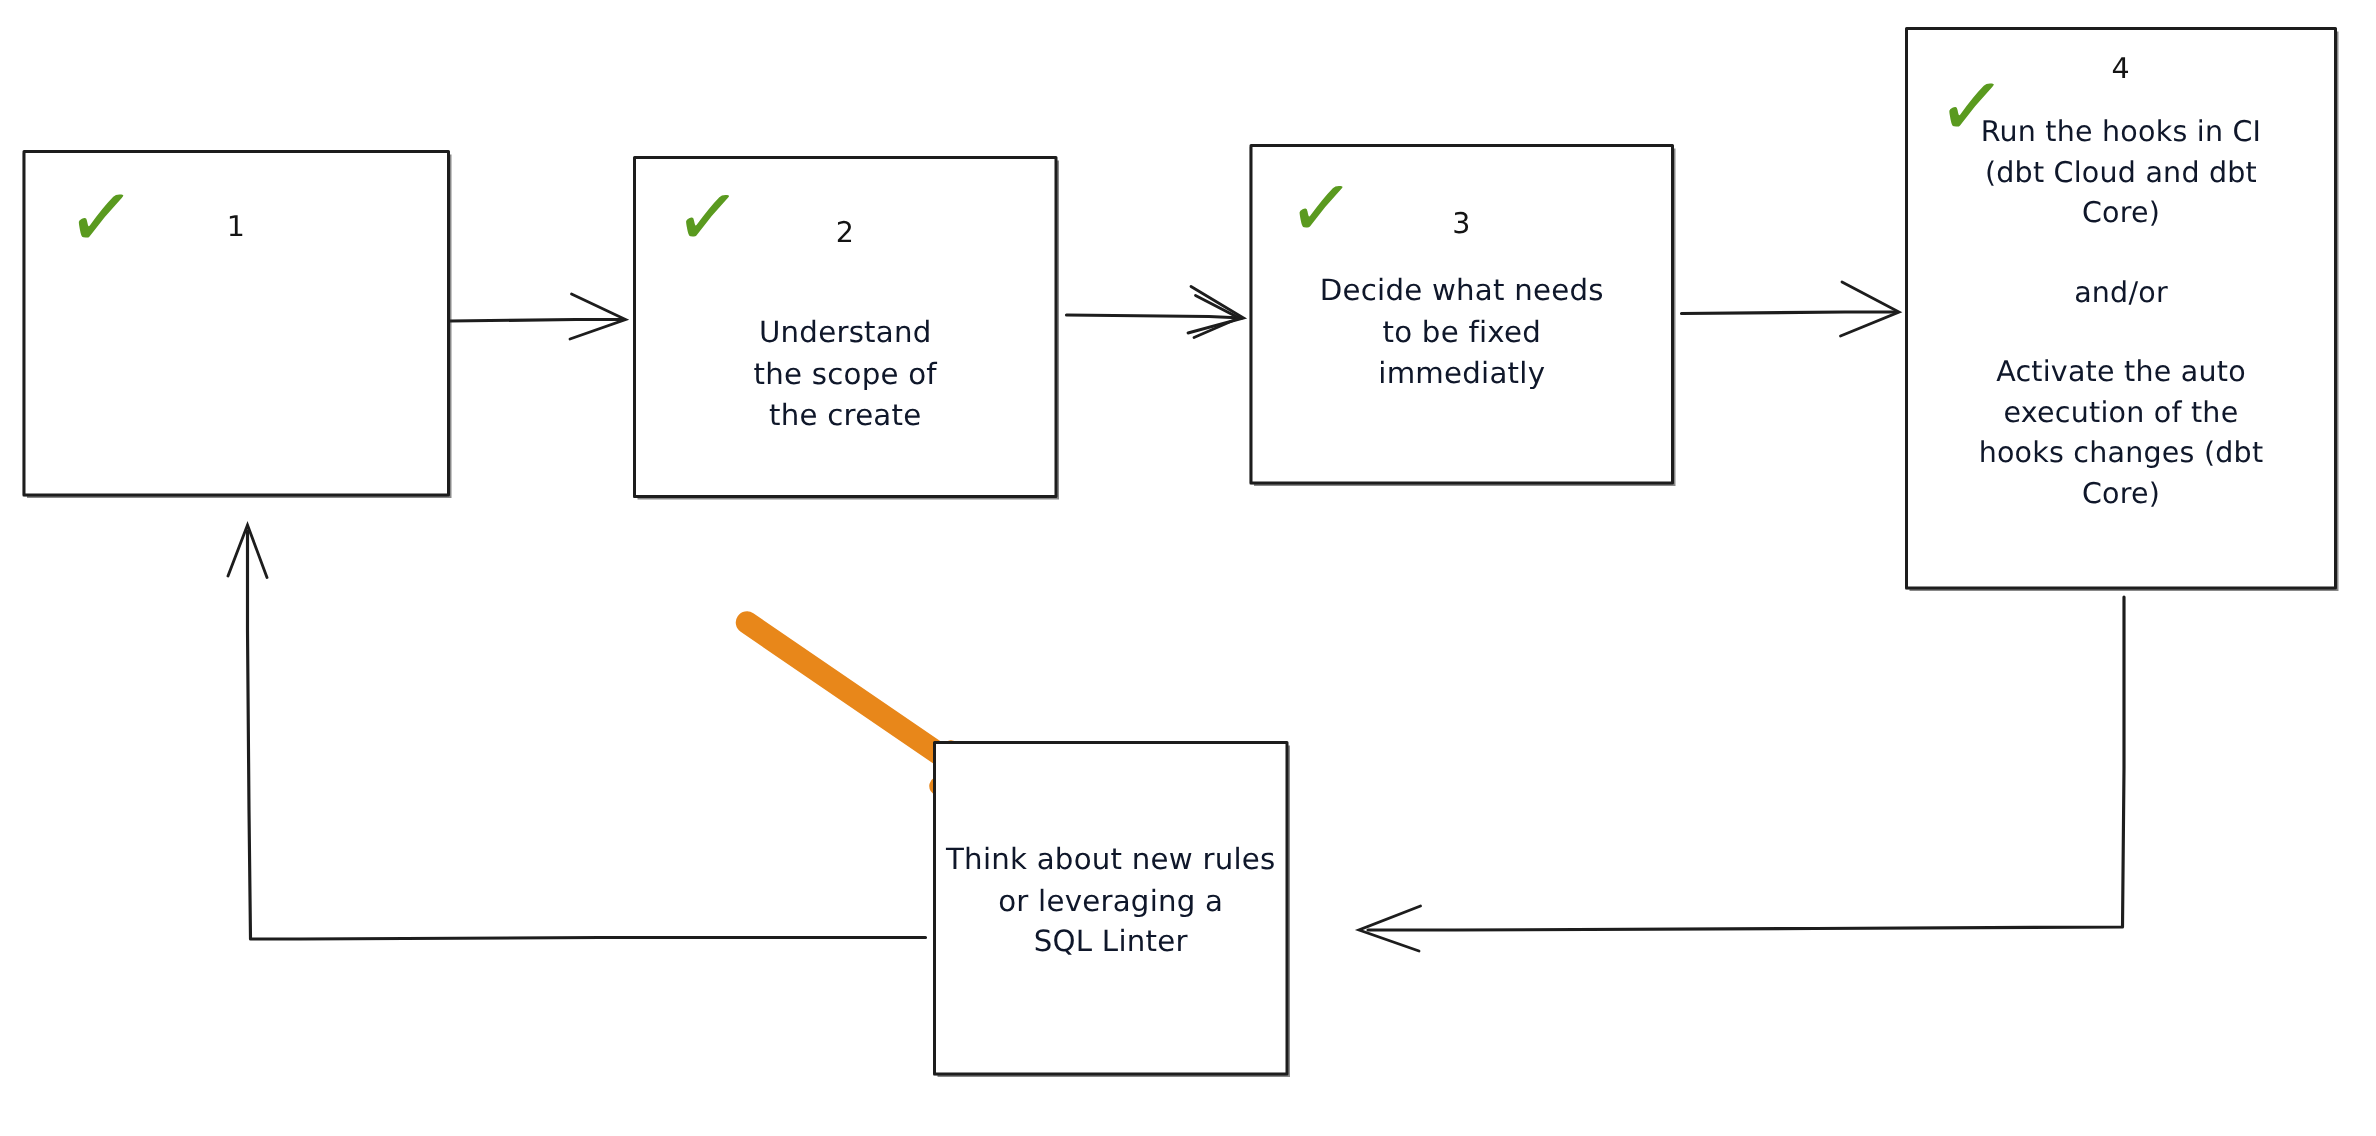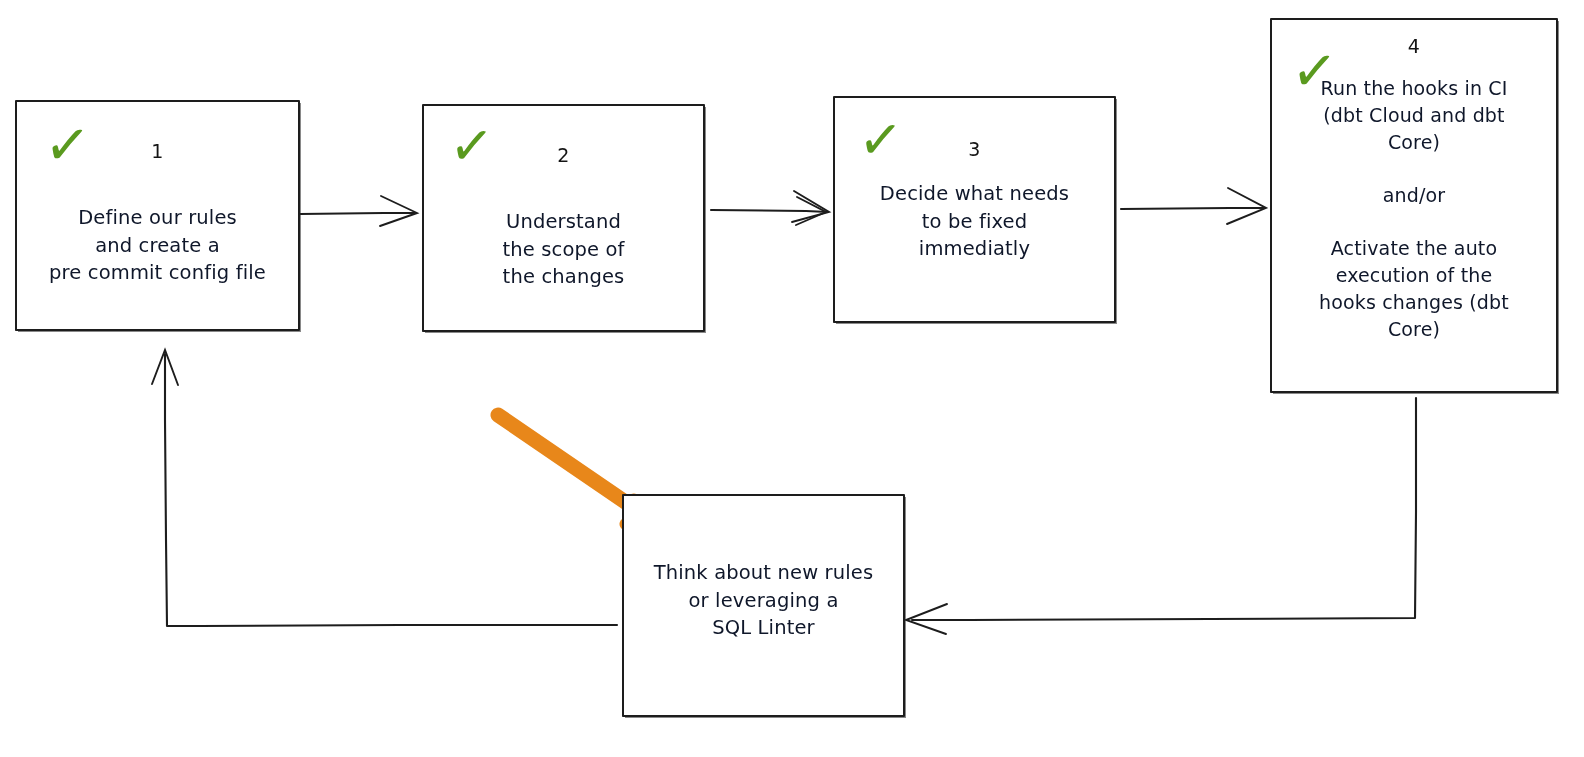--- a/index.html
+++ b/index.html
@@ -81,21 +81,21 @@
   #node-3 .check { left: 22px; top: 14px; font-size: 56px; }
   #node-3 .num { margin-top: 40px; }
   #node-3 .body-text { margin-top: 20px; }
   
   #node-4 { left: 1270px; top: 18px; width: 288px; height: 375px; }
   #node-4 .check { left: 18px; top: 22px; font-size: 58px; }
   #node-4 .num { margin-top: 15px; }
   #node-4 .body-text { margin-top: 18px; font-size: 19px; }
   #node-4 .body-text + .body-text { margin-top: 26px; }
   
-  #node-5 { left: 622px; top: 494px; width: 283px; height: 223px; }
+  #node-5 { left: 622px; top: 494px; width: 237px; height: 223px; }
   #node-5 .body-text { margin-top: 63px; }
 </style>
 </head>
 <body>
 
 <div id="canvas">
 
   <svg id="wires" viewBox="0 0 1584 757" xmlns="http://www.w3.org/2000/svg">
     <defs>
       <style>
@@ -133,33 +133,30 @@
     <g>
       <path d="M498 415 L672 534" fill="none" stroke="#e8871a" stroke-width="15" stroke-linecap="round"></path>
       <path d="M634 500 L674 536 L626 524" fill="none" stroke="#e8871a" stroke-width="13" stroke-linecap="round" stroke-linejoin="round"></path>
     </g>
   </svg>
 
   <div class="node" id="node-1">
     <div class="node-inner">
       <span class="check">✓</span>
       <span class="num">1</span>
-      <div class="body-text">Define our rules
-and create a
-pre commit config file</div>
     </div>
   </div>
 
   <div class="node" id="node-2">
     <div class="node-inner">
       <span class="check">✓</span>
       <span class="num">2</span>
       <div class="body-text">Understand
 the scope of
-the changes</div>
+the create</div>
     </div>
   </div>
 
   <div class="node" id="node-3">
     <div class="node-inner">
       <span class="check">✓</span>
       <span class="num">3</span>
       <div class="body-text">Decide what needs
 to be fixed
 immediatly</div>

